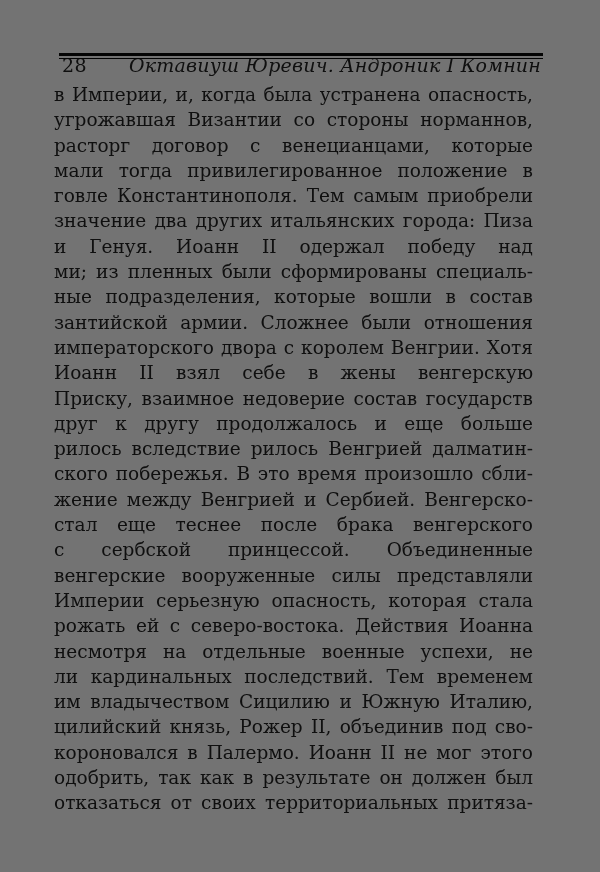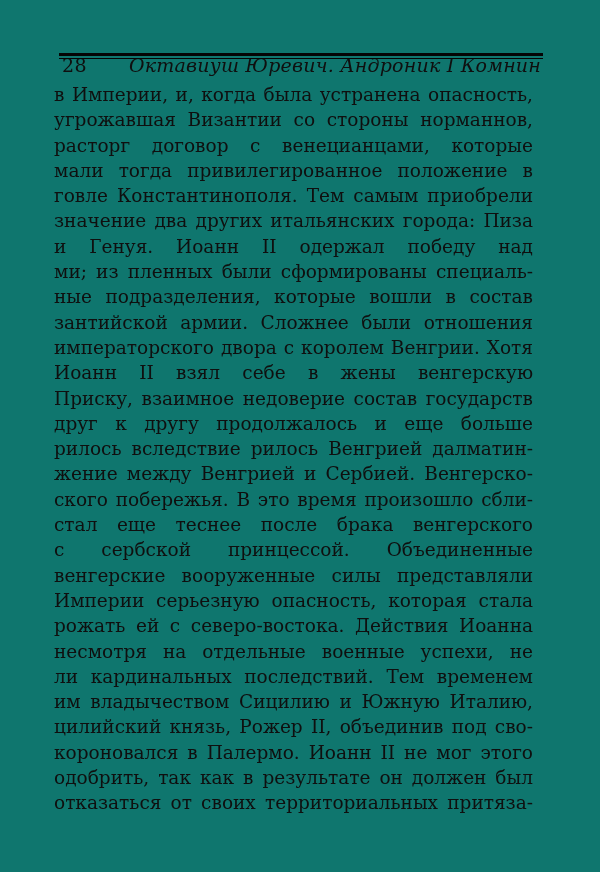--- a/index.html
+++ b/index.html
@@ -4,21 +4,21 @@
 <style>
   html, body {
     margin: 0;
     padding: 0;
     background: #ffffff;
   }
   .page {
     position: relative;
     width: 600px;
     height: 872px;
-    background: #0f766e;
+    background: #737373;
     overflow: hidden;
     font-family: "DejaVu Serif", serif;
     color: #0f0f0f;
   }
   .header {
     position: absolute;
     left: 62px;
     top: 26px;
     width: 479px;
     display: flex;
@@ -82,22 +82,22 @@
     <div class="line">значение два других итальянских города: Пиза</div>
     <div class="line">и Генуя. Иоанн II одержал победу над печенега-</div>
     <div class="line">ми; из пленных были сформированы специаль-</div>
     <div class="line">ные подразделения, которые вошли в состав ви-</div>
     <div class="line">зантийской армии. Сложнее были отношения</div>
     <div class="line">императорского двора с королем Венгрии. Хотя</div>
     <div class="line">Иоанн II взял себе в жены венгерскую принцессу</div>
     <div class="line">Приску, взаимное недоверие состав государств</div>
     <div class="line">друг к другу продолжалось и еще больше обост-</div>
     <div class="line">рилось вследствие рилось Венгрией далматин-</div>
+    <div class="line">ского побережья. В это время произошло сбли-</div>
     <div class="line">жение между Венгрией и Сербией. Венгерско-</div>
-    <div class="line">ского побережья. В это время произошло сбли-</div>
     <div class="line">стал еще теснее после брака венгерского принца</div>
     <div class="line">с сербской принцессой. Объединенные сербско-</div>
     <div class="line">венгерские вооруженные силы представляли для</div>
     <div class="line">Империи серьезную опасность, которая стала уг-</div>
     <div class="line">рожать ей с северо-востока. Действия Иоанна II,</div>
     <div class="line">несмотря на отдельные военные успехи, не име-</div>
     <div class="line">ли кардинальных последствий. Тем временем си-</div>
     <div class="line">им владычеством Сицилию и Южную Италию,</div>
     <div class="line">цилийский князь, Рожер II, объединив под сво-</div>
     <div class="line">короновался в Палермо. Иоанн II не мог этого</div>

